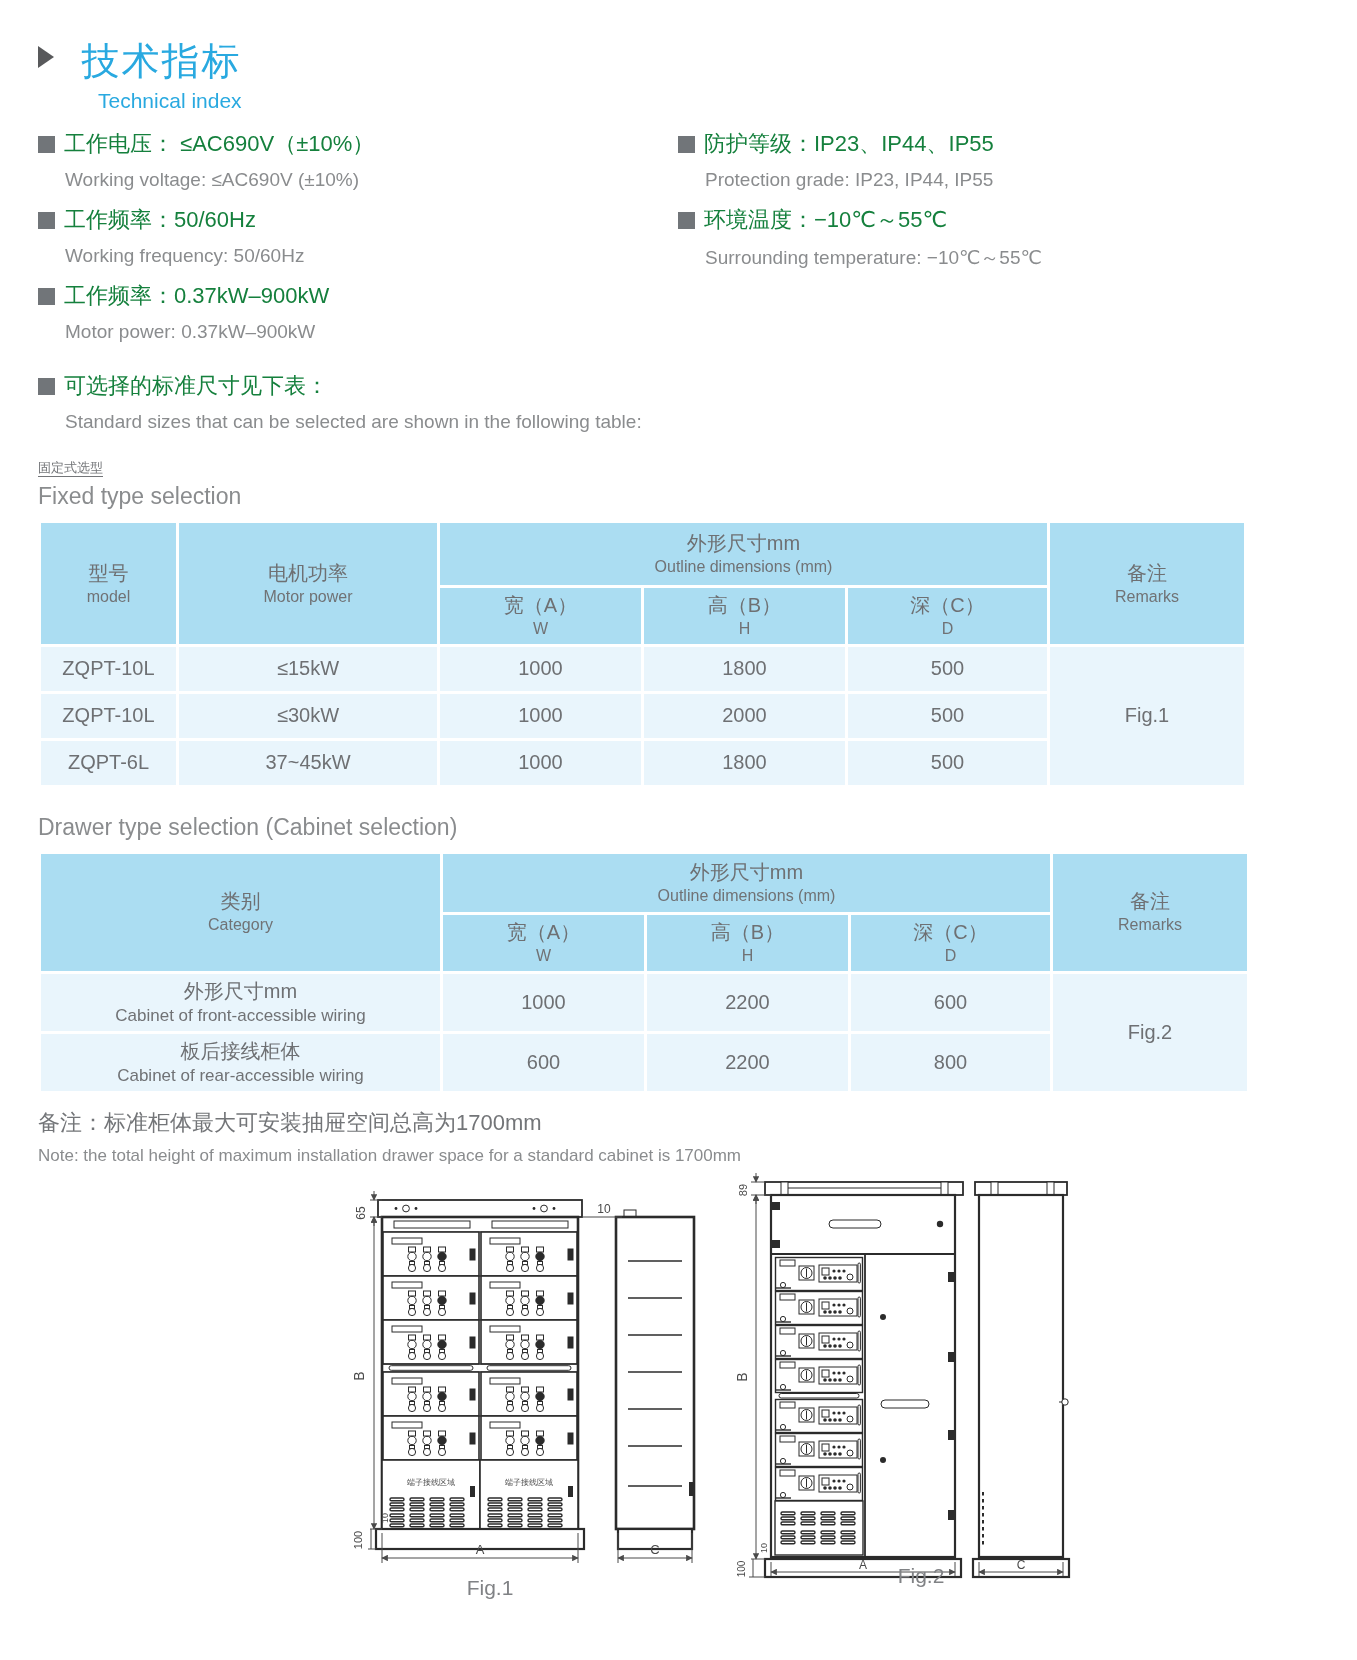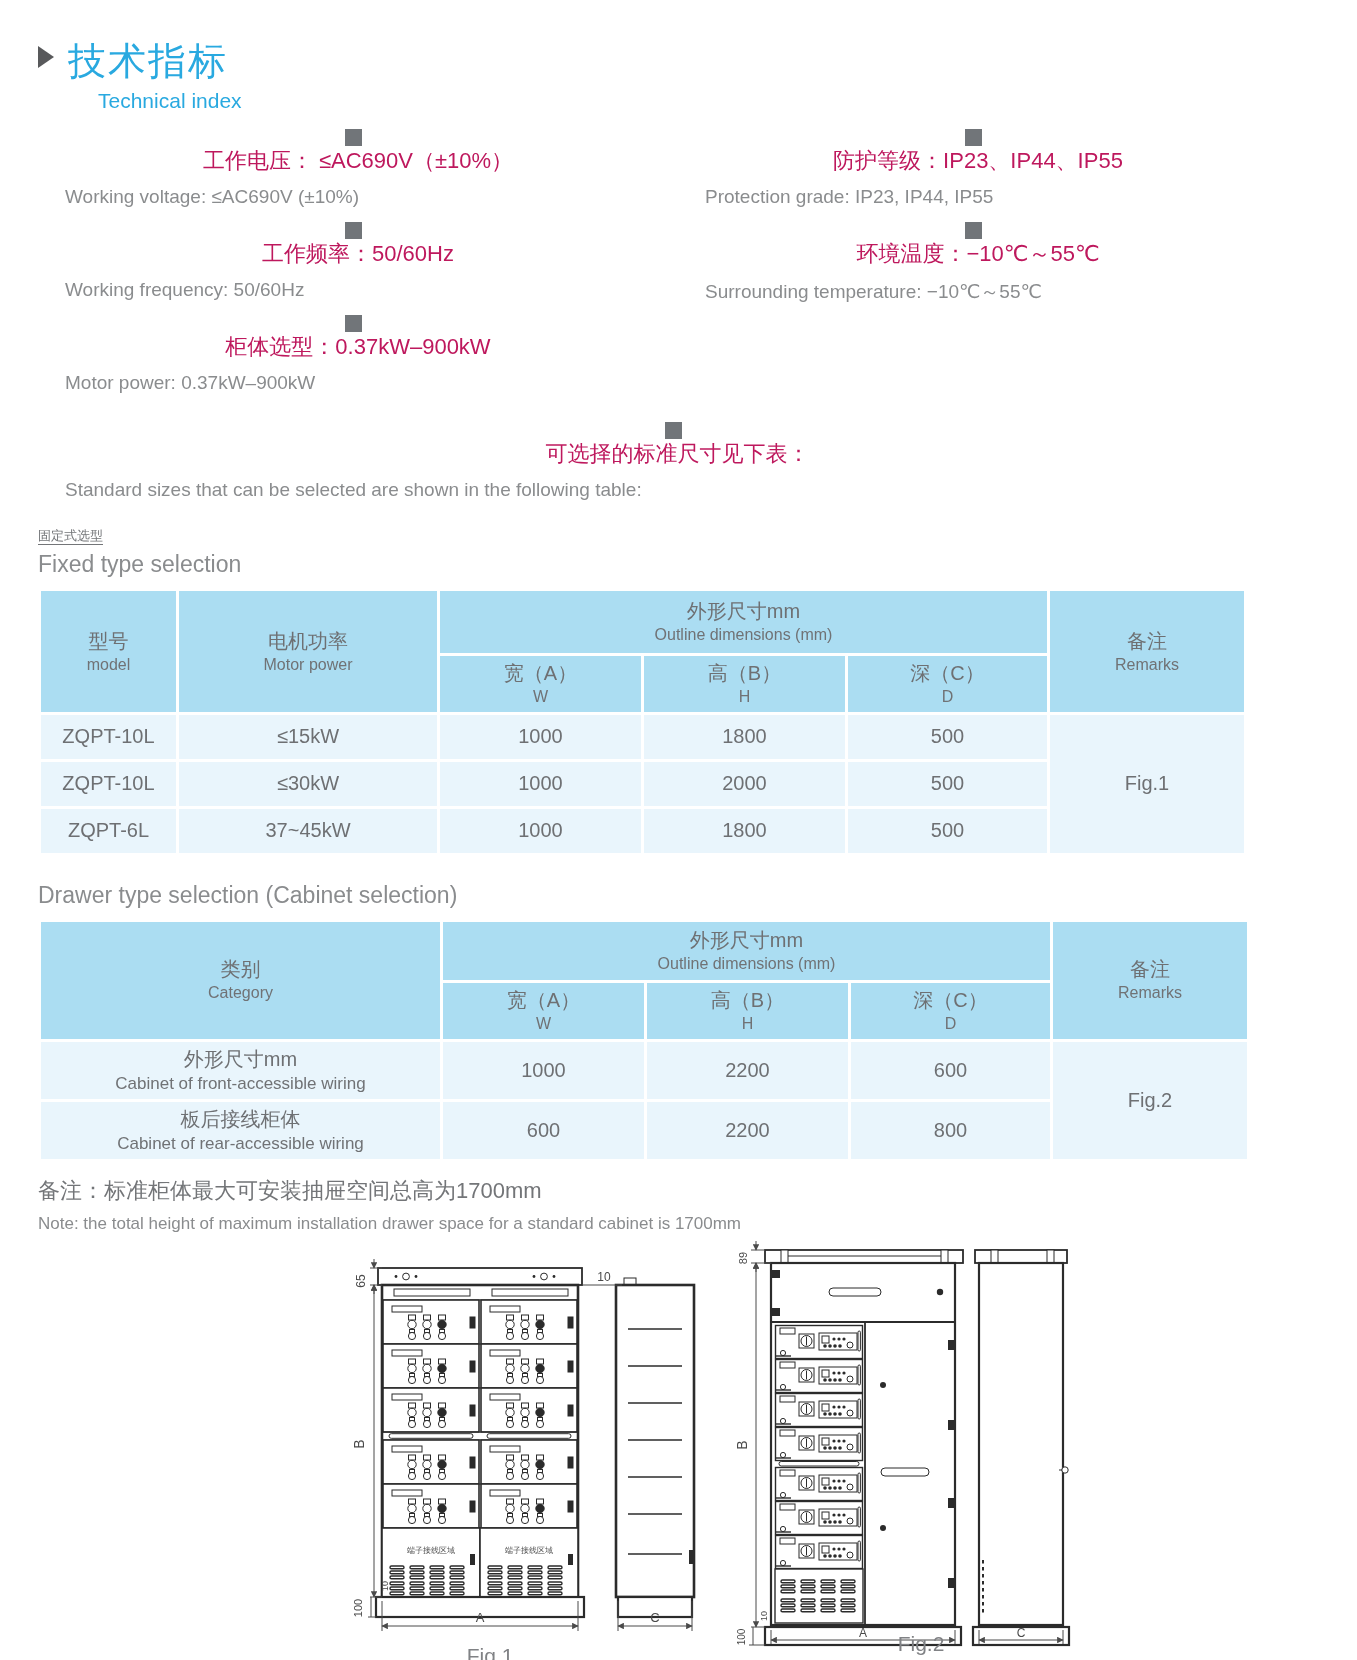--- a/index.html
+++ b/index.html
@@ -13,32 +13,32 @@
   *{margin:0;padding:0;box-sizing:border-box;}
   html,body{background:#fff;}
   body{
     width:1357px;height:1660px;position:relative;overflow:hidden;
     font-family:"Liberation Sans","DejaVu Sans",sans-serif;
     color:var(--txt);
   }
   .content{padding:36px 40px 0 38px;width:1357px;}
 
   
-  .hdr{display:flex;align-items:flex-start;margin-bottom:10px;}
+  .hdr{display:flex;align-items:flex-start;margin-bottom:10px;text-align:right;}
   .tri{width:0;height:0;border-left:16px solid #58595b;border-top:11px solid transparent;
        border-bottom:11px solid transparent;margin:10px 14px 0 0;}
   .title-cn{font-size:38px;color:var(--accent);letter-spacing:2px;}
   .title-en{font-size:21px;color:var(--accent);margin:2px 0 0 30px;}
 
   
   .spec-cols{display:flex;margin-top:16px;}
   .spec-col{width:640px;}
   .spec-col.right{width:600px;}
   .spec-item{margin-bottom:14px;}
-  .spec-cn{font-size:22px;color:#be185d;display:flex;align-items:center;flex-direction:column;}
+  .spec-cn{font-size:22px;color:#15803d;display:flex;align-items:center;}
   .bullet{display:inline-block;width:17px;height:17px;background:#717579;margin-right:9px;flex:0 0 auto;}
   .spec-en{font-size:19px;color:var(--txt-light);margin:10px 0 0 27px;}
   .intro{margin-top:14px;}
 
   
   .sec{margin-top:26px;}
   .sec-cn{font-size:13px;color:#737578;text-decoration:underline;text-underline-offset:4px;}
   .sec-en{font-size:23px;color:var(--txt-light);margin-top:6px;}
 
   
@@ -94,21 +94,21 @@
       <div class="spec-item">
         <div class="spec-cn">
             <span class="bullet"></span>
             <span>工作频率：50/60Hz</span>
           </div>
         <div class="spec-en">Working frequency: 50/60Hz</div>
       </div>
       <div class="spec-item">
         <div class="spec-cn">
             <span class="bullet"></span>
-            <span>柜体选型：0.37kW–900kW</span>
+            <span>工作频率：0.37kW–900kW</span>
           </div>
         <div class="spec-en">Motor power: 0.37kW–900kW</div>
       </div>
     </div>
     <div class="spec-col right">
       <div class="spec-item">
         <div class="spec-cn">
             <span class="bullet"></span>
             <span>防护等级：IP23、IP44、IP55</span>
           </div>

